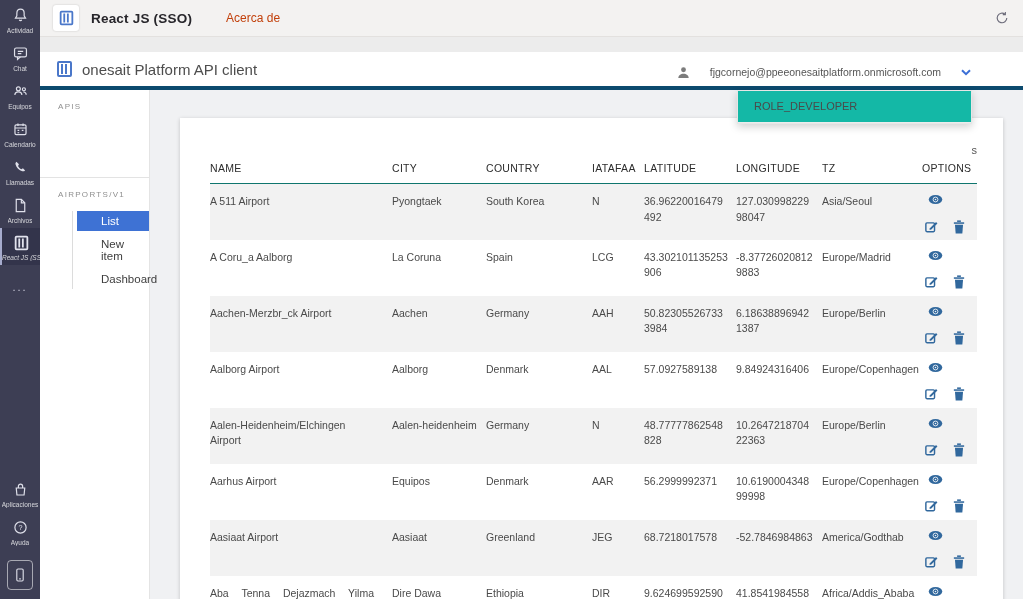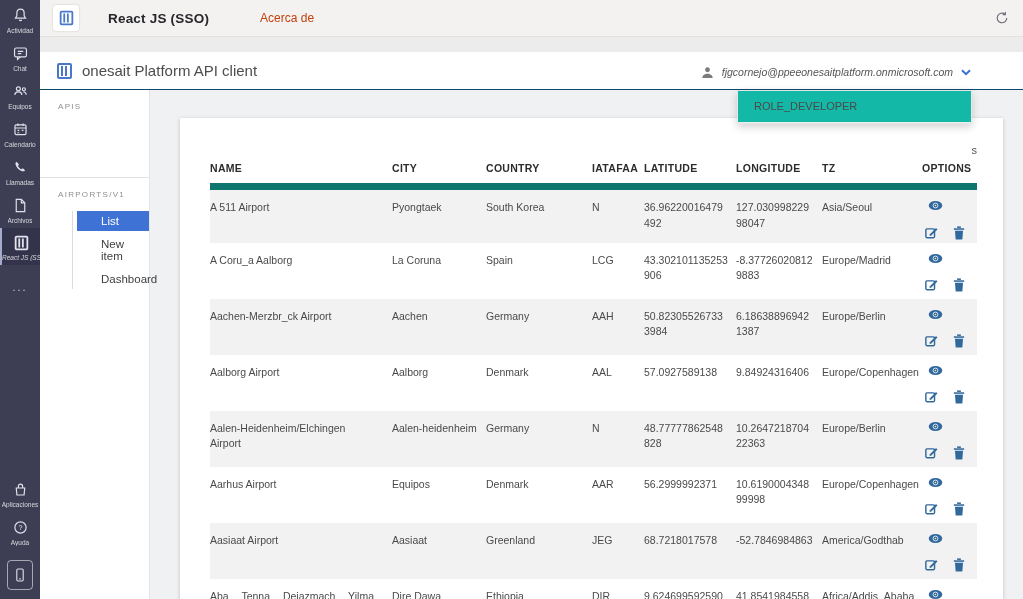--- a/index.html
+++ b/index.html
@@ -20,43 +20,43 @@
                    white-space:nowrap; overflow:hidden; text-align:center; }
   .rail-item.active { background:#33344b; border-left:2px solid #a6abcd; padding-left:0; width:40px; }
   .rail-item.active .rl { font-style:italic; }
   .rail-dots { color:#cbccda; font-size:11px; letter-spacing:2px; padding:16px 0; cursor:pointer; }
   .rail-spacer { flex:1; }
   .mobile-btn { border:1px solid rgba(255,255,255,.55); border-radius:4px; width:26px; height:30px;
                 display:flex; align-items:center; justify-content:center; margin:10px 0 9px; cursor:pointer; }
 
   
   .topbar { position:absolute; left:40px; right:0; top:0; height:37px; background:#f3f2f1;
-            border-bottom:1px solid #e3e1df; display:flex; align-items:center; z-index:35;gap:17px; }
+            border-bottom:1px solid #e3e1df; display:flex; align-items:center; z-index:35; }
   .app-chip { width:26px; height:26px; background:#fff; border-radius:3px; margin-left:13px;
               display:flex; align-items:center; justify-content:center; box-shadow:0 0 2px rgba(0,0,0,.2); }
   .tb-title { font-weight:bold; font-size:13.5px; color:#27262b; margin-left:12px; letter-spacing:.2px; }
   .tabs { display:flex; margin-left:22px; height:37px; }
   .tab { font-size:12px; color:#c2410c; padding:0 12px; display:flex; align-items:center; position:relative; cursor:pointer; }
   .tab.active { color:#6264a7; }
   .tab.active::after { content:""; position:absolute; left:10px; right:10px; bottom:2px; height:2.5px;
                        background:#6264a7; border-radius:2px; }
   .tb-refresh { margin-left:auto; margin-right:13px; cursor:pointer; }
 
   
   .app-header { position:absolute; left:40px; right:0; top:52px; height:38px; background:#fff;
-                border-bottom:1px solid #0c4a6e; display:flex; align-items:center; z-index:20; }
+                border-bottom:4px solid #0c4a6e; display:flex; align-items:center; z-index:20; }
   .ah-title { font-size:15px; color:#4d4d4d; margin-left:10px; }
   .logo { width:15px; height:16px; border:2px solid #4a77c9; border-radius:2px; position:relative; flex:0 0 auto; }
   .logo::before, .logo::after { content:""; position:absolute; top:1px; bottom:1px; width:2px; background:#4a77c9; }
   .logo::before { left:2px; } .logo::after { left:6px; }
   .logo.small { transform:scale(.9); }
   .logo.white { border-color:#e2e3ee; }
   .logo.white::before, .logo.white::after { background:#e2e3ee; }
   .ah-left { display:flex; align-items:center; margin-left:17px; }
-  .user-chip { position:absolute; right:52px; top:0; height:40px; display:flex; align-items:center; gap:8px; cursor:pointer;font-style:italic; }
+  .user-chip { position:absolute; right:52px; top:0; height:40px; display:flex; align-items:center; gap:20px; cursor:pointer; }
   .user-email { font-size:10.5px; color:#555; }
 
   
   .dropdown { position:absolute; left:737px; top:90px; width:235px; background:#14b8a6;
               border:1px solid #e6e6e6; box-shadow:0 3px 8px rgba(0,0,0,.18); z-index:30; }
   .dd-role { padding:9px 16px 10px; font-size:11px; color:#4a4a4a; border-bottom:1px solid #ececec; }
   .dd-logout { padding:10px 16px 11px; display:flex; align-items:center; gap:10px; font-size:11px; color:#4a4a4a; cursor:pointer; }
 
   
   .sidebar { position:absolute; left:40px; top:90px; bottom:0; width:110px; background:#fff;
@@ -68,22 +68,22 @@
   .sb-nav-item { font-size:11.5px; color:#3e3e3e; padding:4px 24px; margin:3px 0; cursor:pointer; }
   .sb-nav-item.active { background:#3e72d4; color:#fff; }
 
   
   .main { position:absolute; left:150px; top:90px; right:0; bottom:0; background:#f0f1f3; }
   .card { position:absolute; left:30px; right:20px; top:28px; height:600px; background:#fff;
           box-shadow:0 1px 4px rgba(0,0,0,.2); padding:14px 26px 0 30px; }
   .count-line { height:24px; display:flex; justify-content:flex-end; align-items:flex-end;
                 font-size:11px; color:#555; margin-bottom:6px; }
   table { width:100%; border-collapse:collapse; table-layout:fixed; font-size:10.5px; color:#4a4a4a; }
-  thead th { text-align:left; font-size:10.5px; font-weight:bold; color:#2c2c2c; letter-spacing:.3px;
-             padding:0 8px 9px 0; border-bottom:7px solid #0f766e; white-space:nowrap; }
+  thead th { text-align:left; font-size:10.5px; font-weight:normal; color:#2c2c2c; letter-spacing:.3px;
+             padding:0 8px 9px 0; border-bottom:1px solid #0f766e; white-space:nowrap; }
   tbody tr { height:56px; }
   tbody tr:nth-child(odd) { background:#f2f2f2; }
   td { vertical-align:top; padding:10px 8px 0 0; line-height:1.5; }
   td.c-name { text-align:justify; padding-right:18px; }
   td.c-num { word-break:break-all; }
   .opt-top { padding-left:6px; }
   .opt-bot { display:flex; gap:15px; margin-top:10px; padding-left:3px; }
   .icon-btn { cursor:pointer; display:inline-flex; }
 </style>
 </head>

